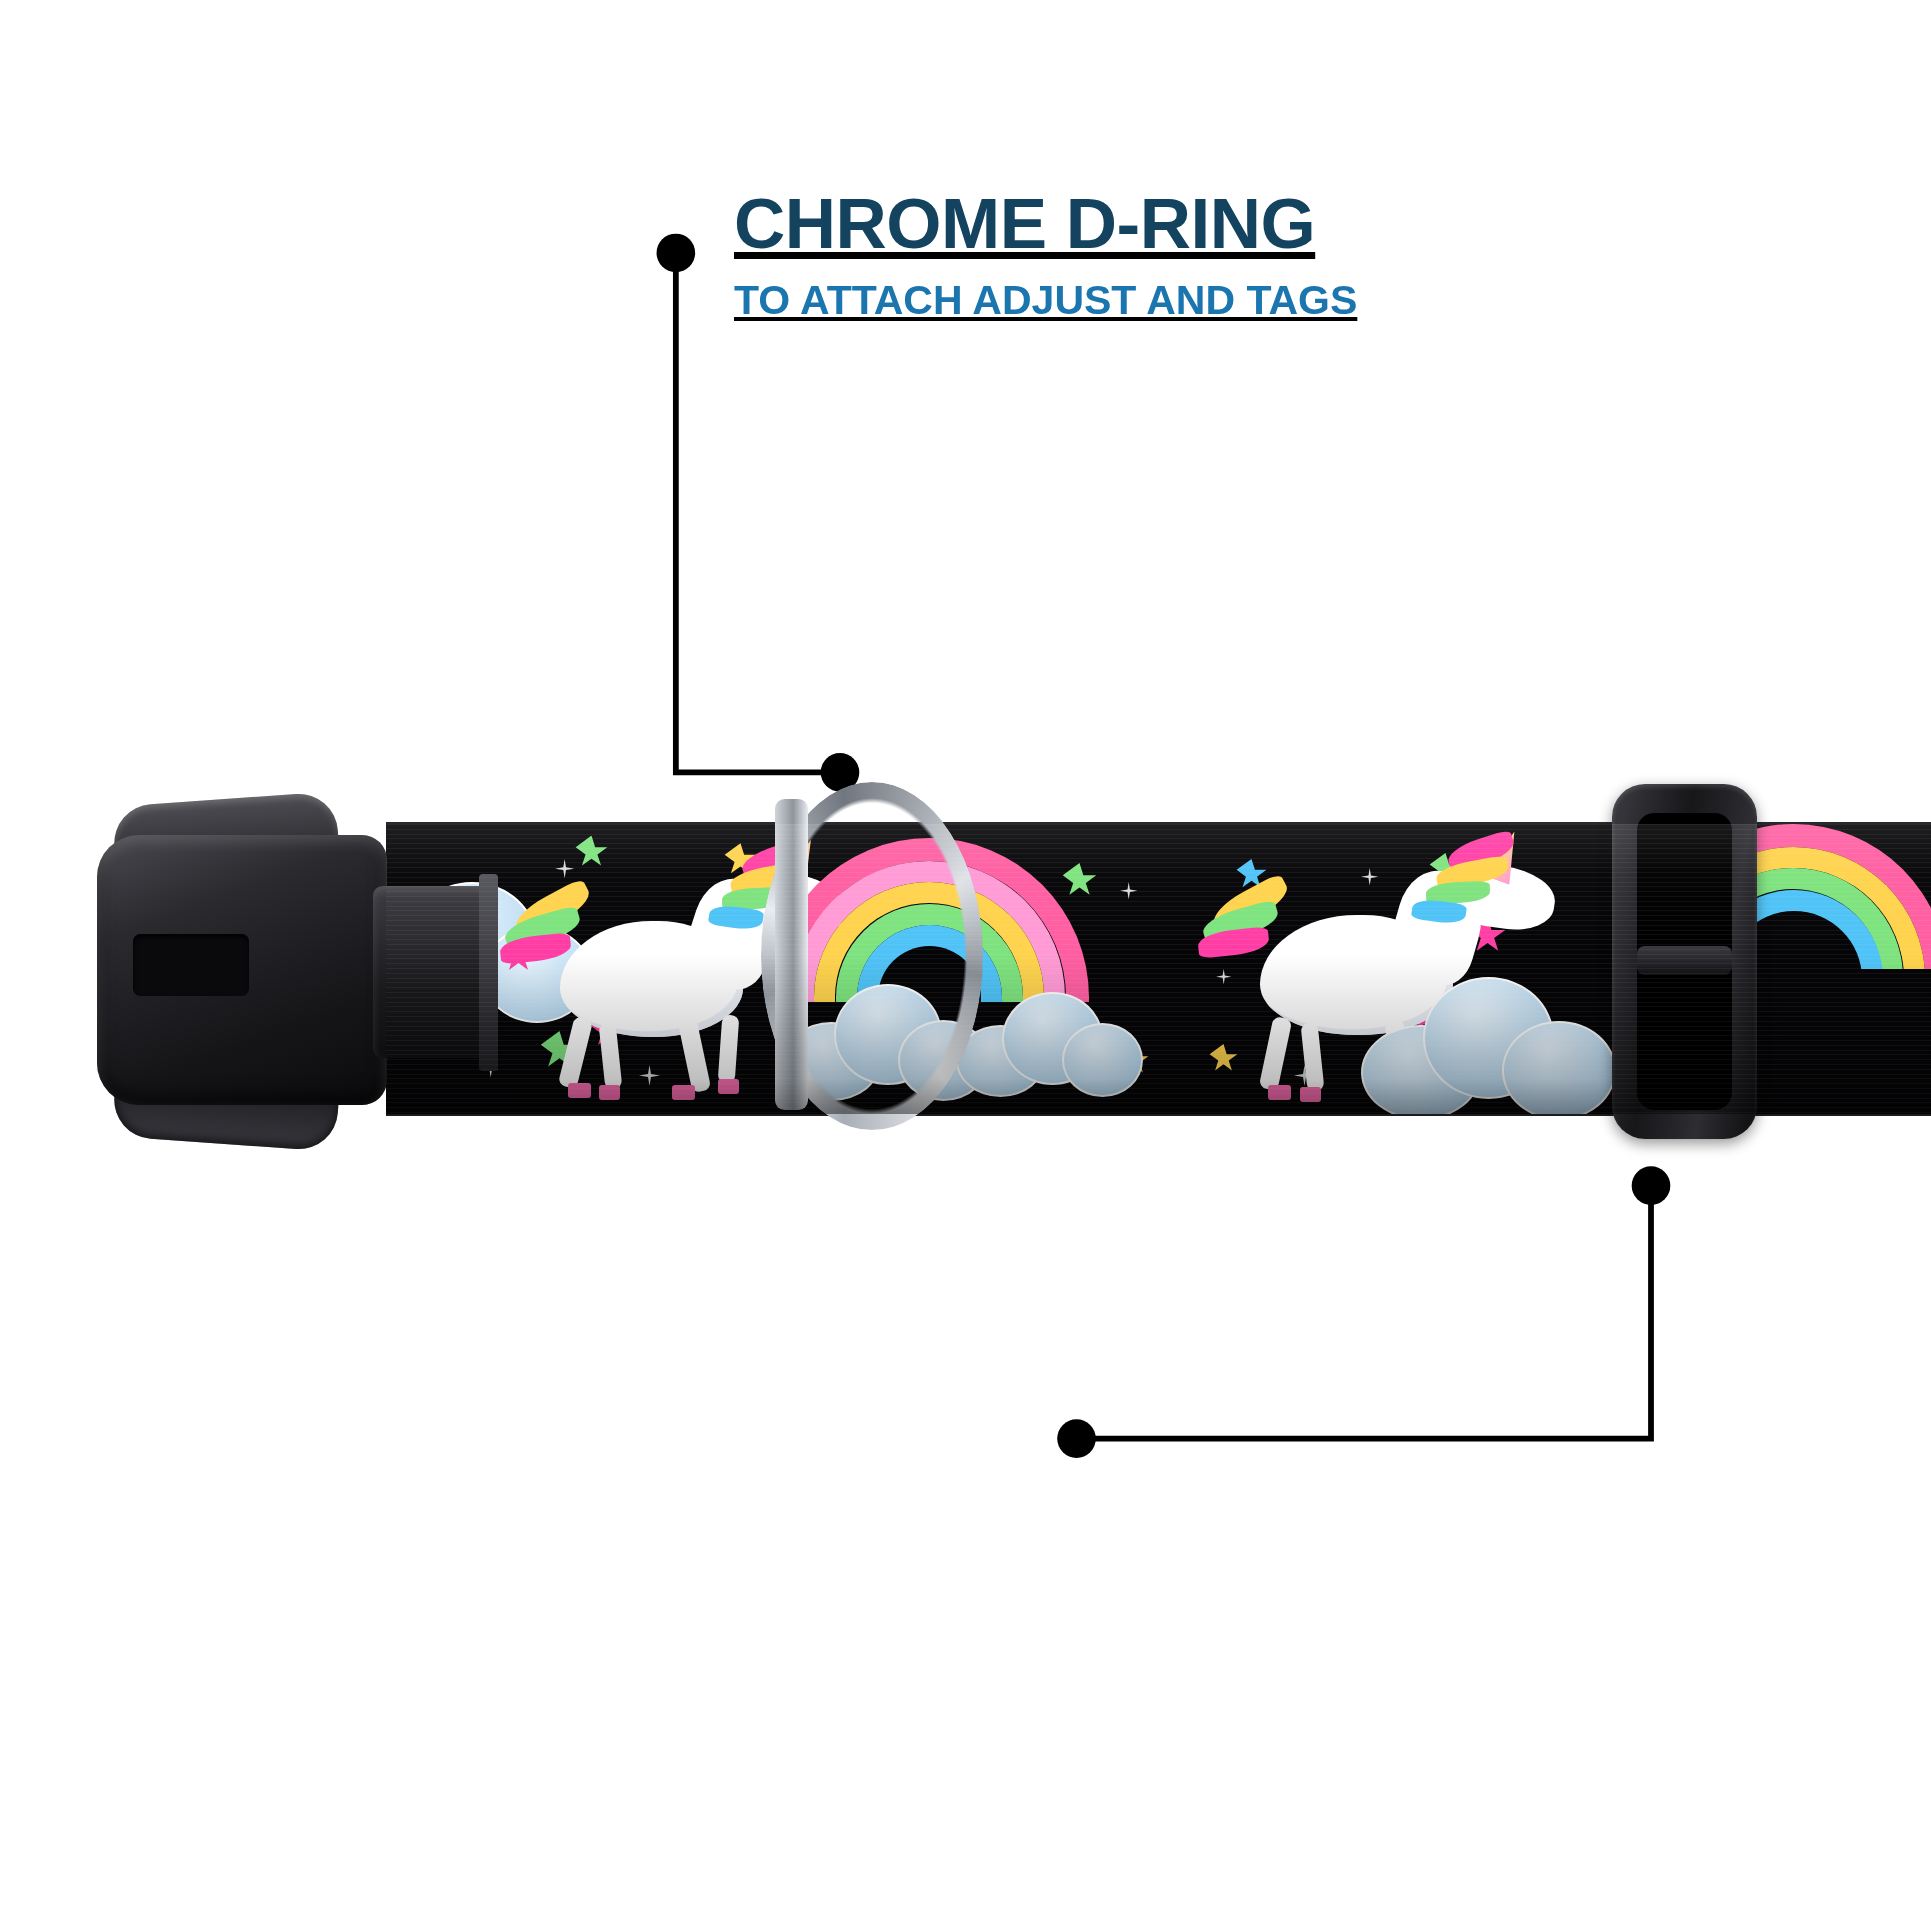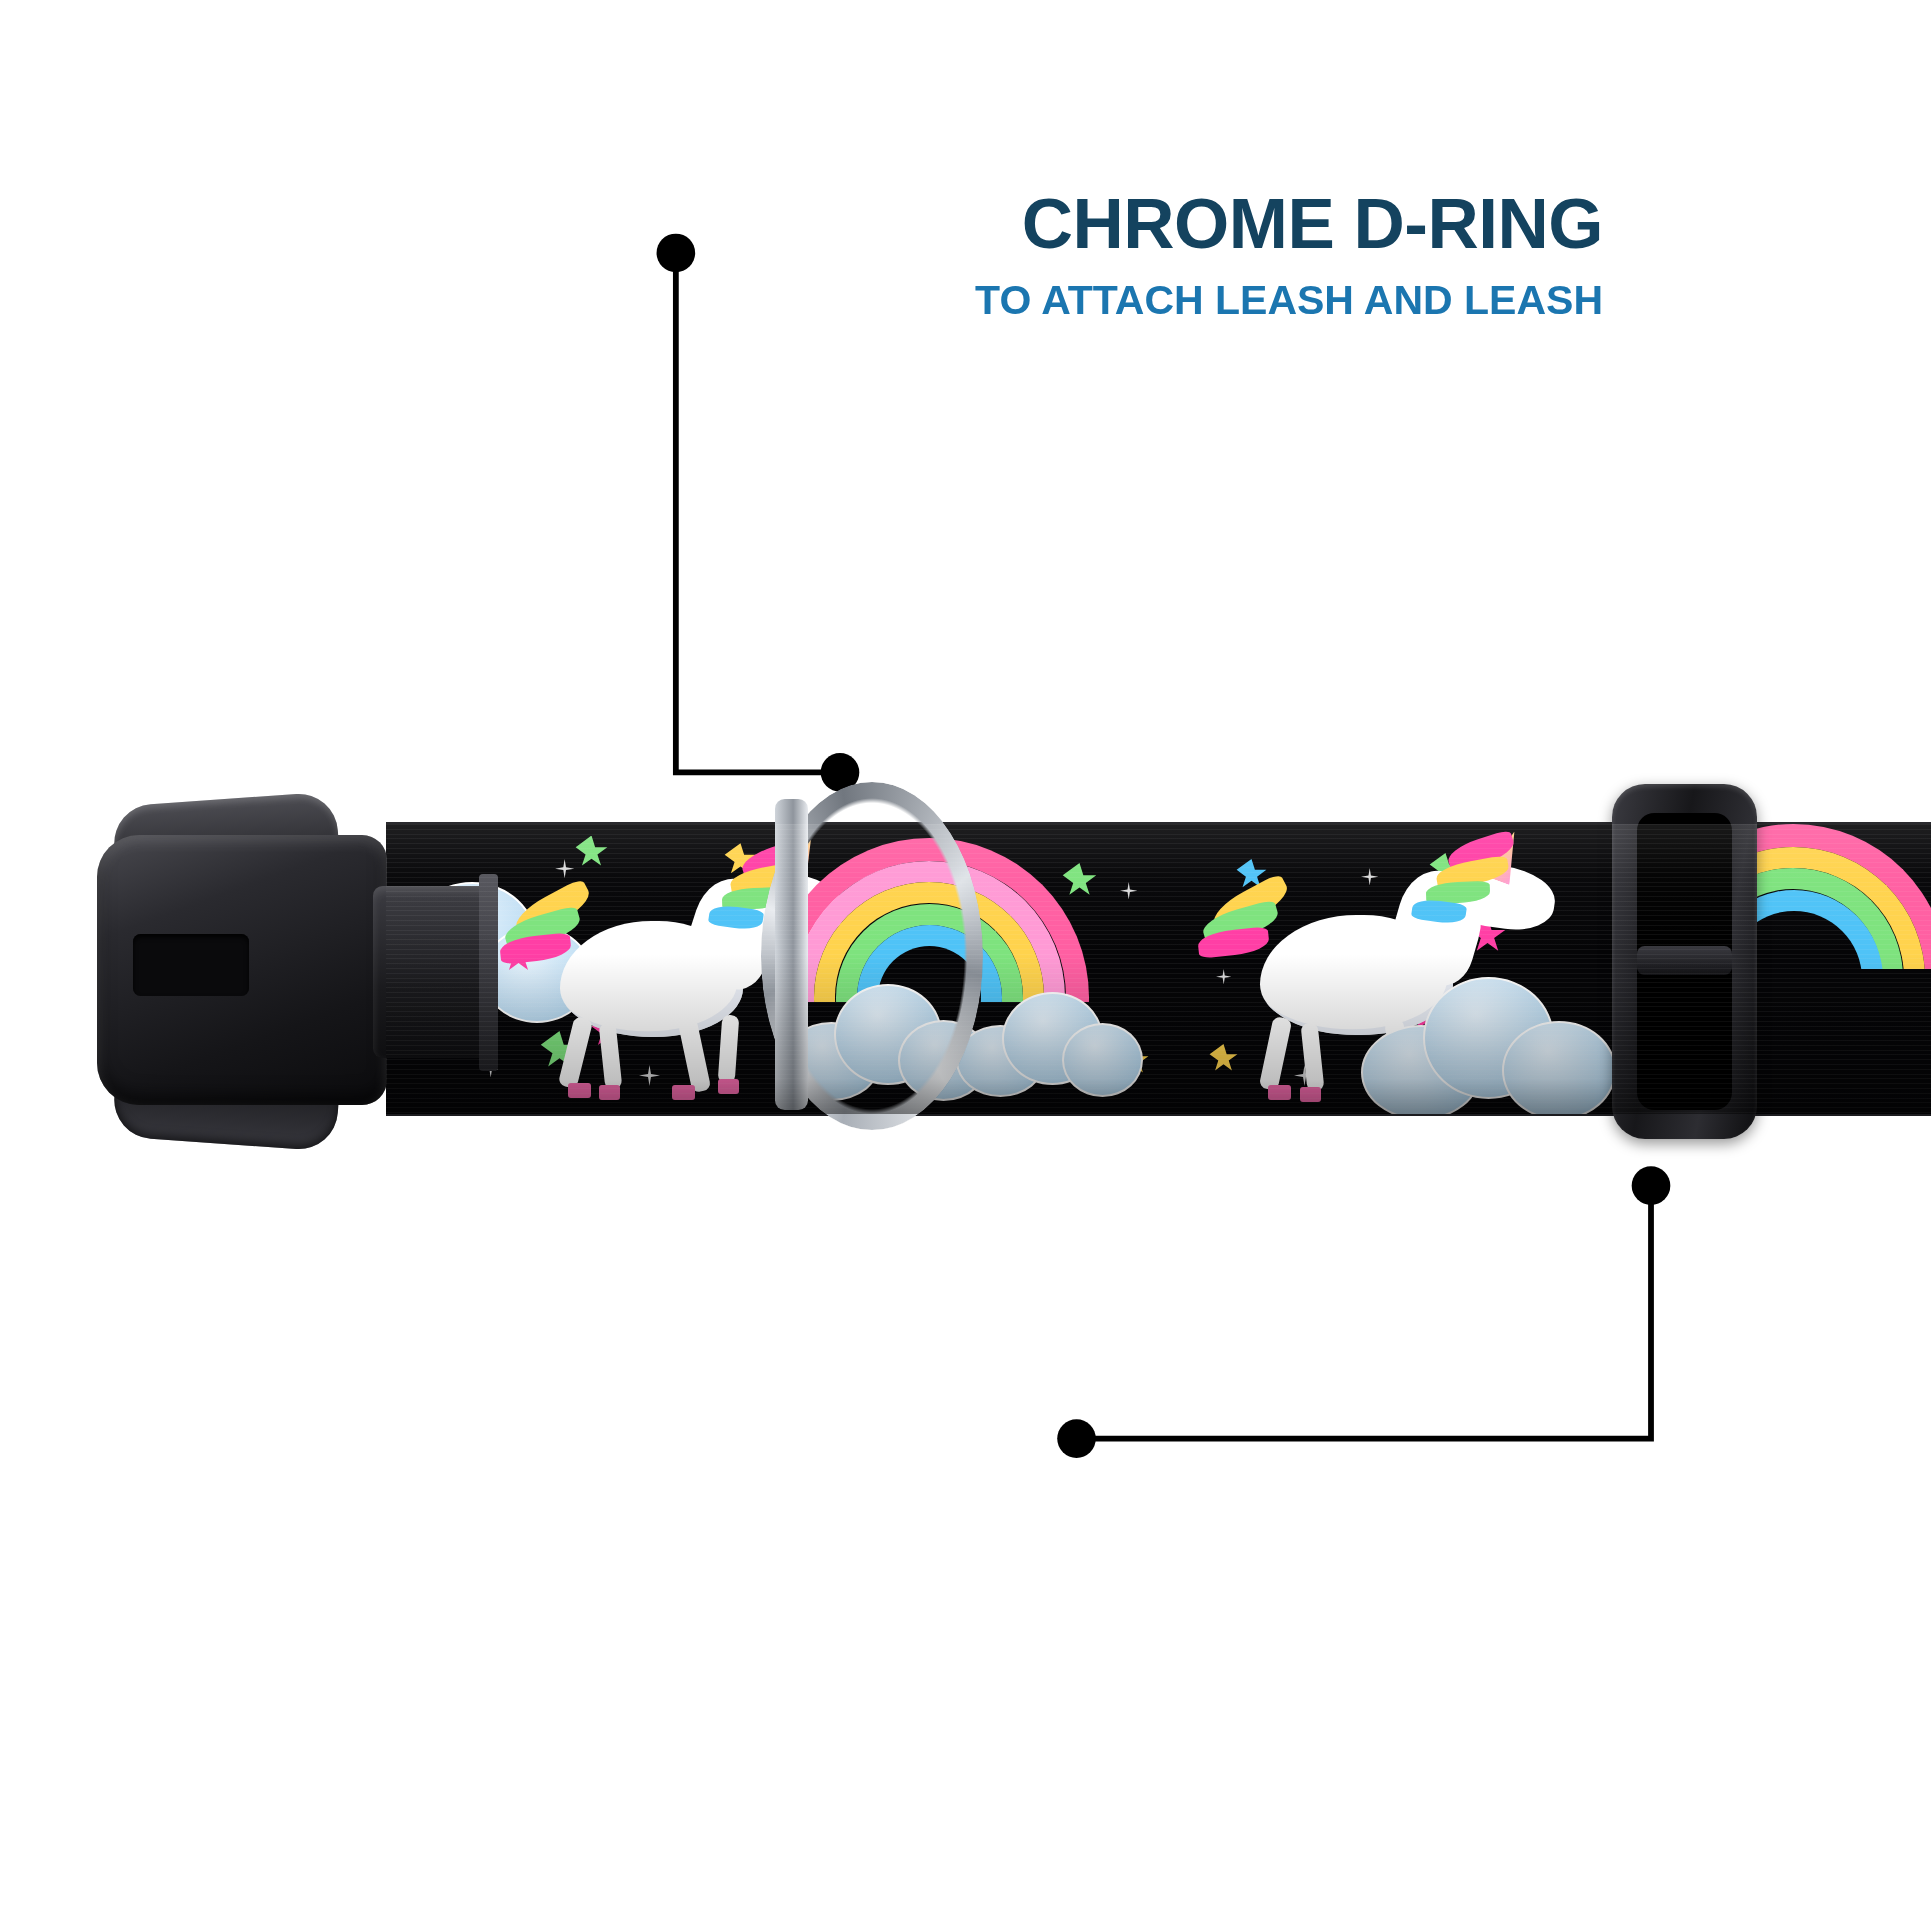--- a/index.html
+++ b/index.html
@@ -11,21 +11,22 @@
     width: 1931px;
     height: 1931px;
     position: relative;
     font-family: "Liberation Sans", sans-serif;
     overflow: hidden;
   }
 
   
   .callout {
     position: absolute;
-    text-align: right;
+    text-align: left;
+    text-decoration: underline;
   }
   .callout-title {
     color: #14435f;
     font-weight: 700;
     letter-spacing: -0.5px;
     white-space: nowrap;
     line-height: 1;
   }
   .callout-sub {
     color: #1b76b0;
@@ -310,21 +311,21 @@
     height: 29px;
     background: linear-gradient(180deg, #3a3a40, #131316);
     border-radius: 7.7px;
   }
 </style>
 </head>
 <body>
 
 <div class="callout" id="callout-dring">
   <div class="callout-title">CHROME D-RING</div>
-  <div class="callout-sub">TO ATTACH LEASH AND LEASH</div>
+  <div class="callout-sub">TO ATTACH ADJUST AND TAGS</div>
 </div>
 
 <div class="callout" id="callout-loop">
 </div>
 
 <svg class="leader-svg" viewBox="0 0 2000 2000">
 
   <g>
     <path d="M700 262 L700 800 L870 800" fill="none" stroke="#000000" stroke-width="6"></path>
     <circle cx="700" cy="262" r="20" fill="#000000"></circle>

